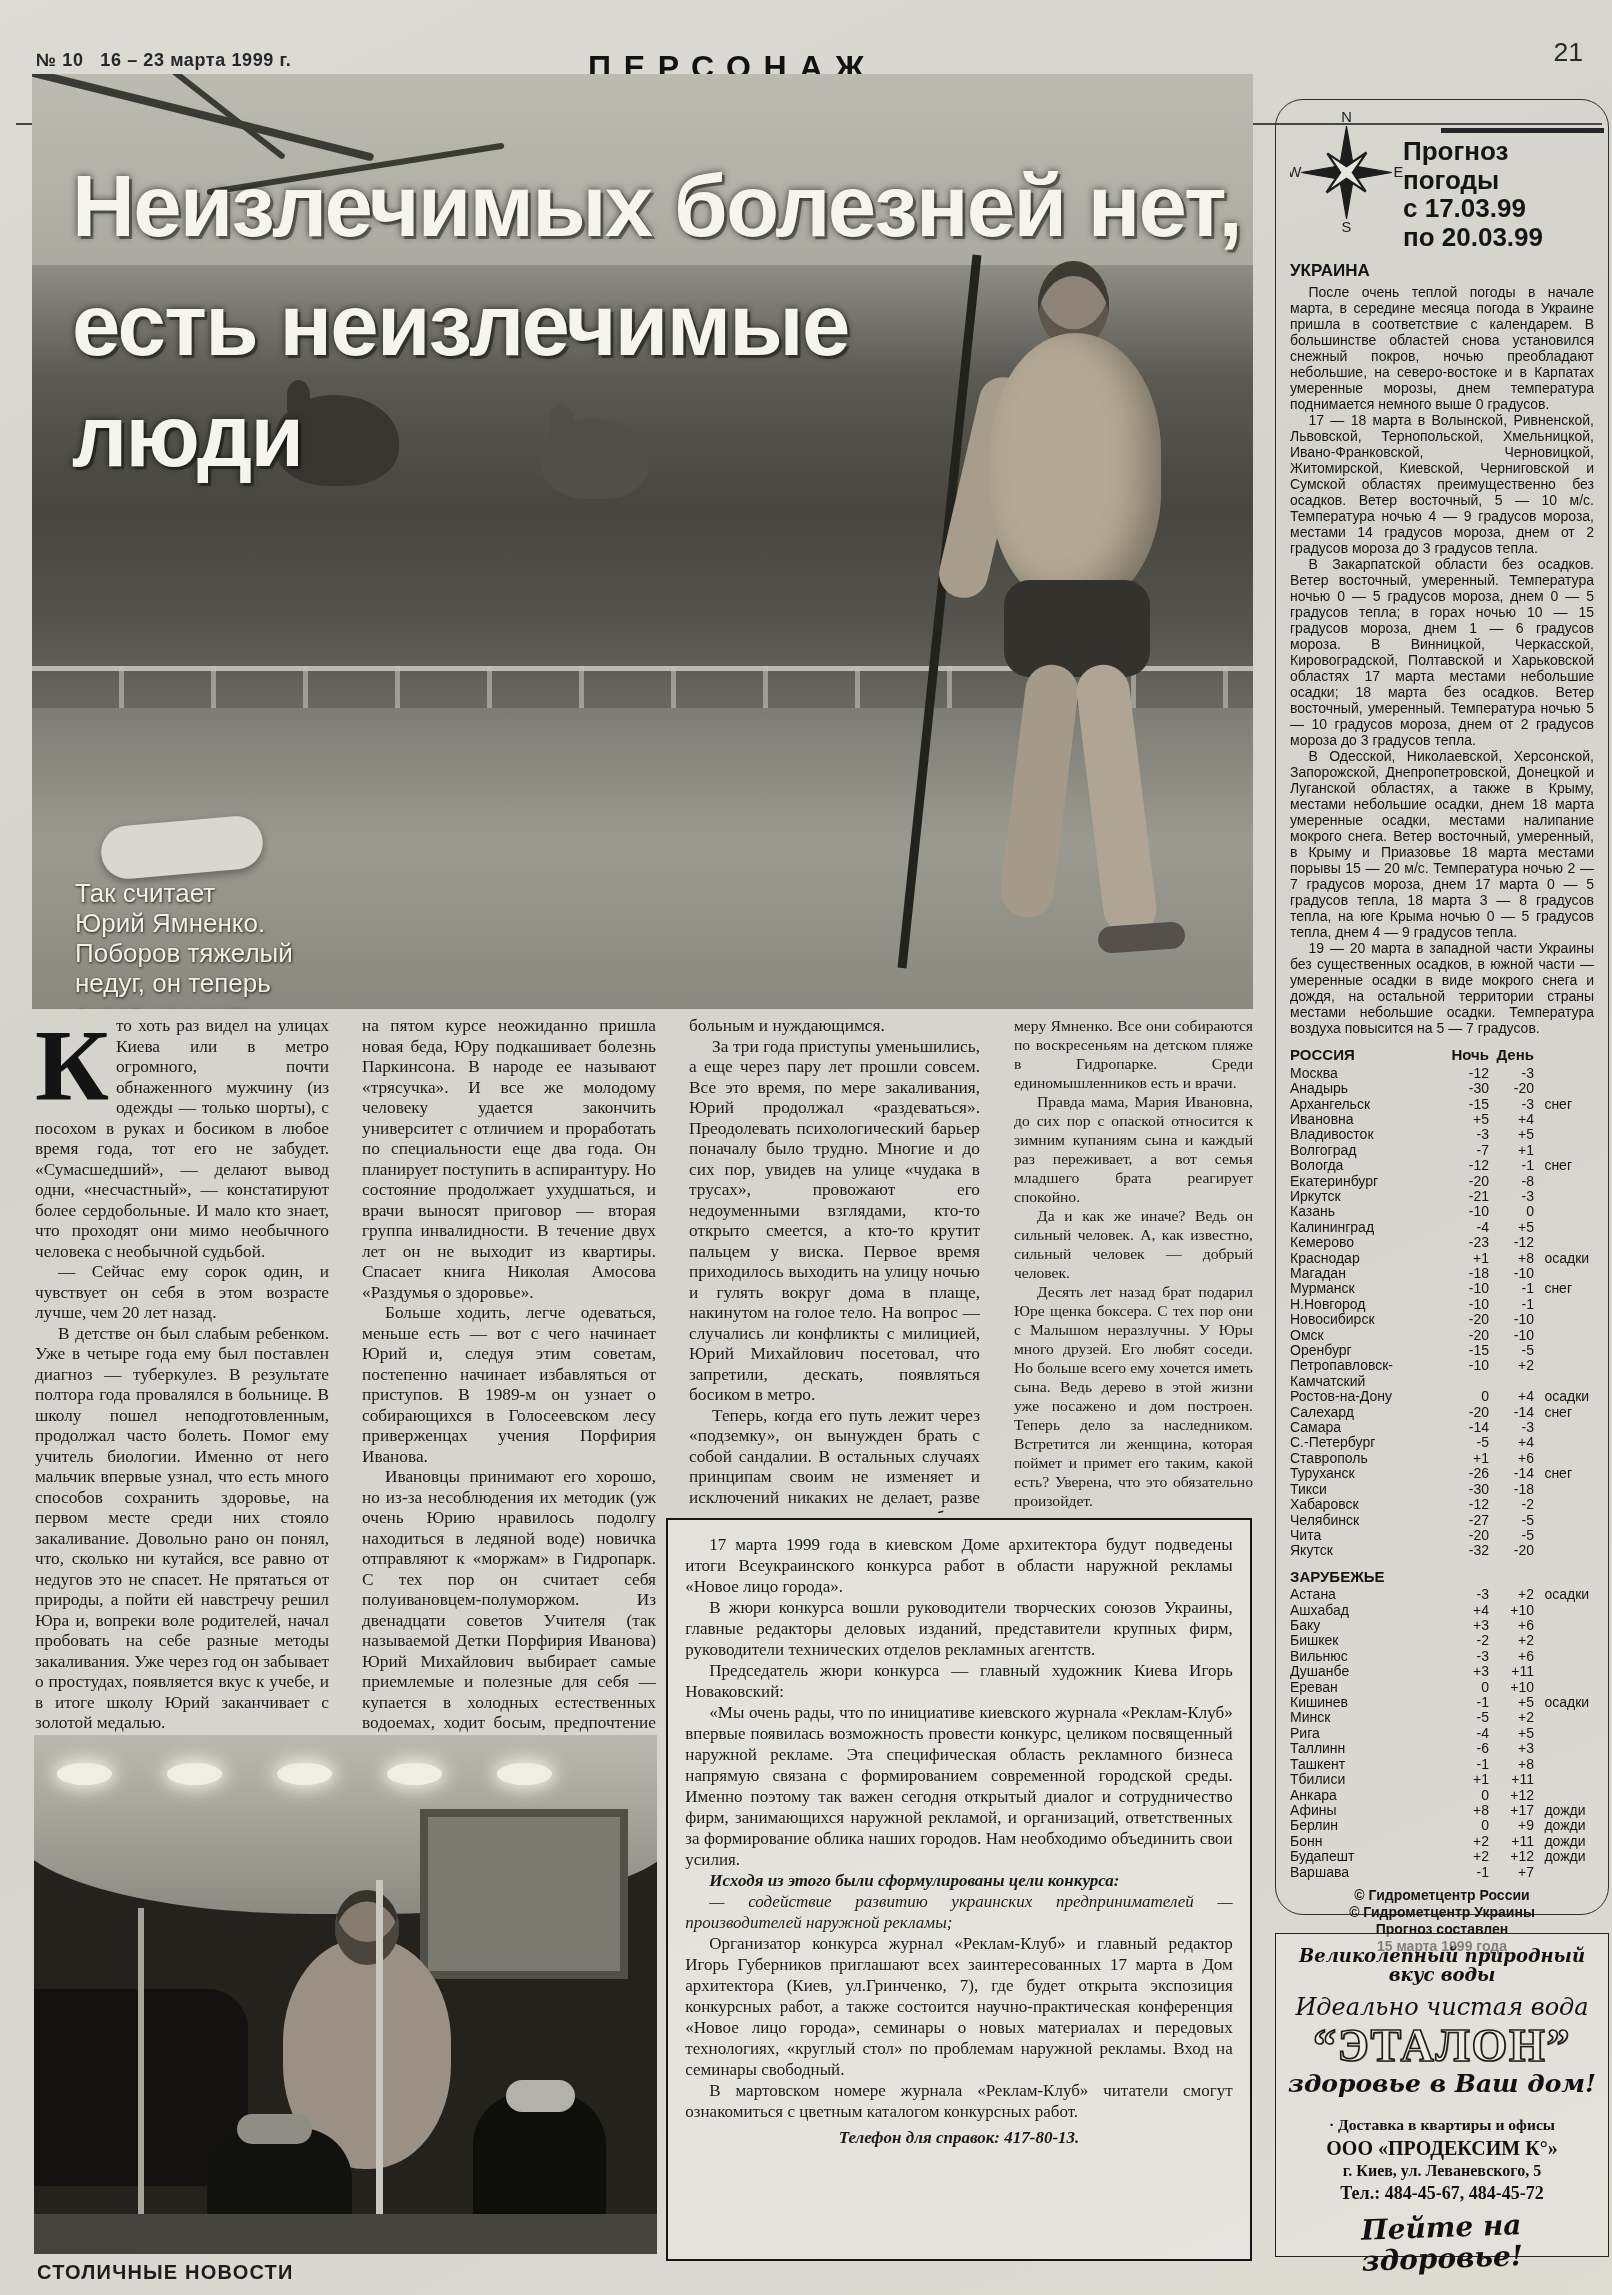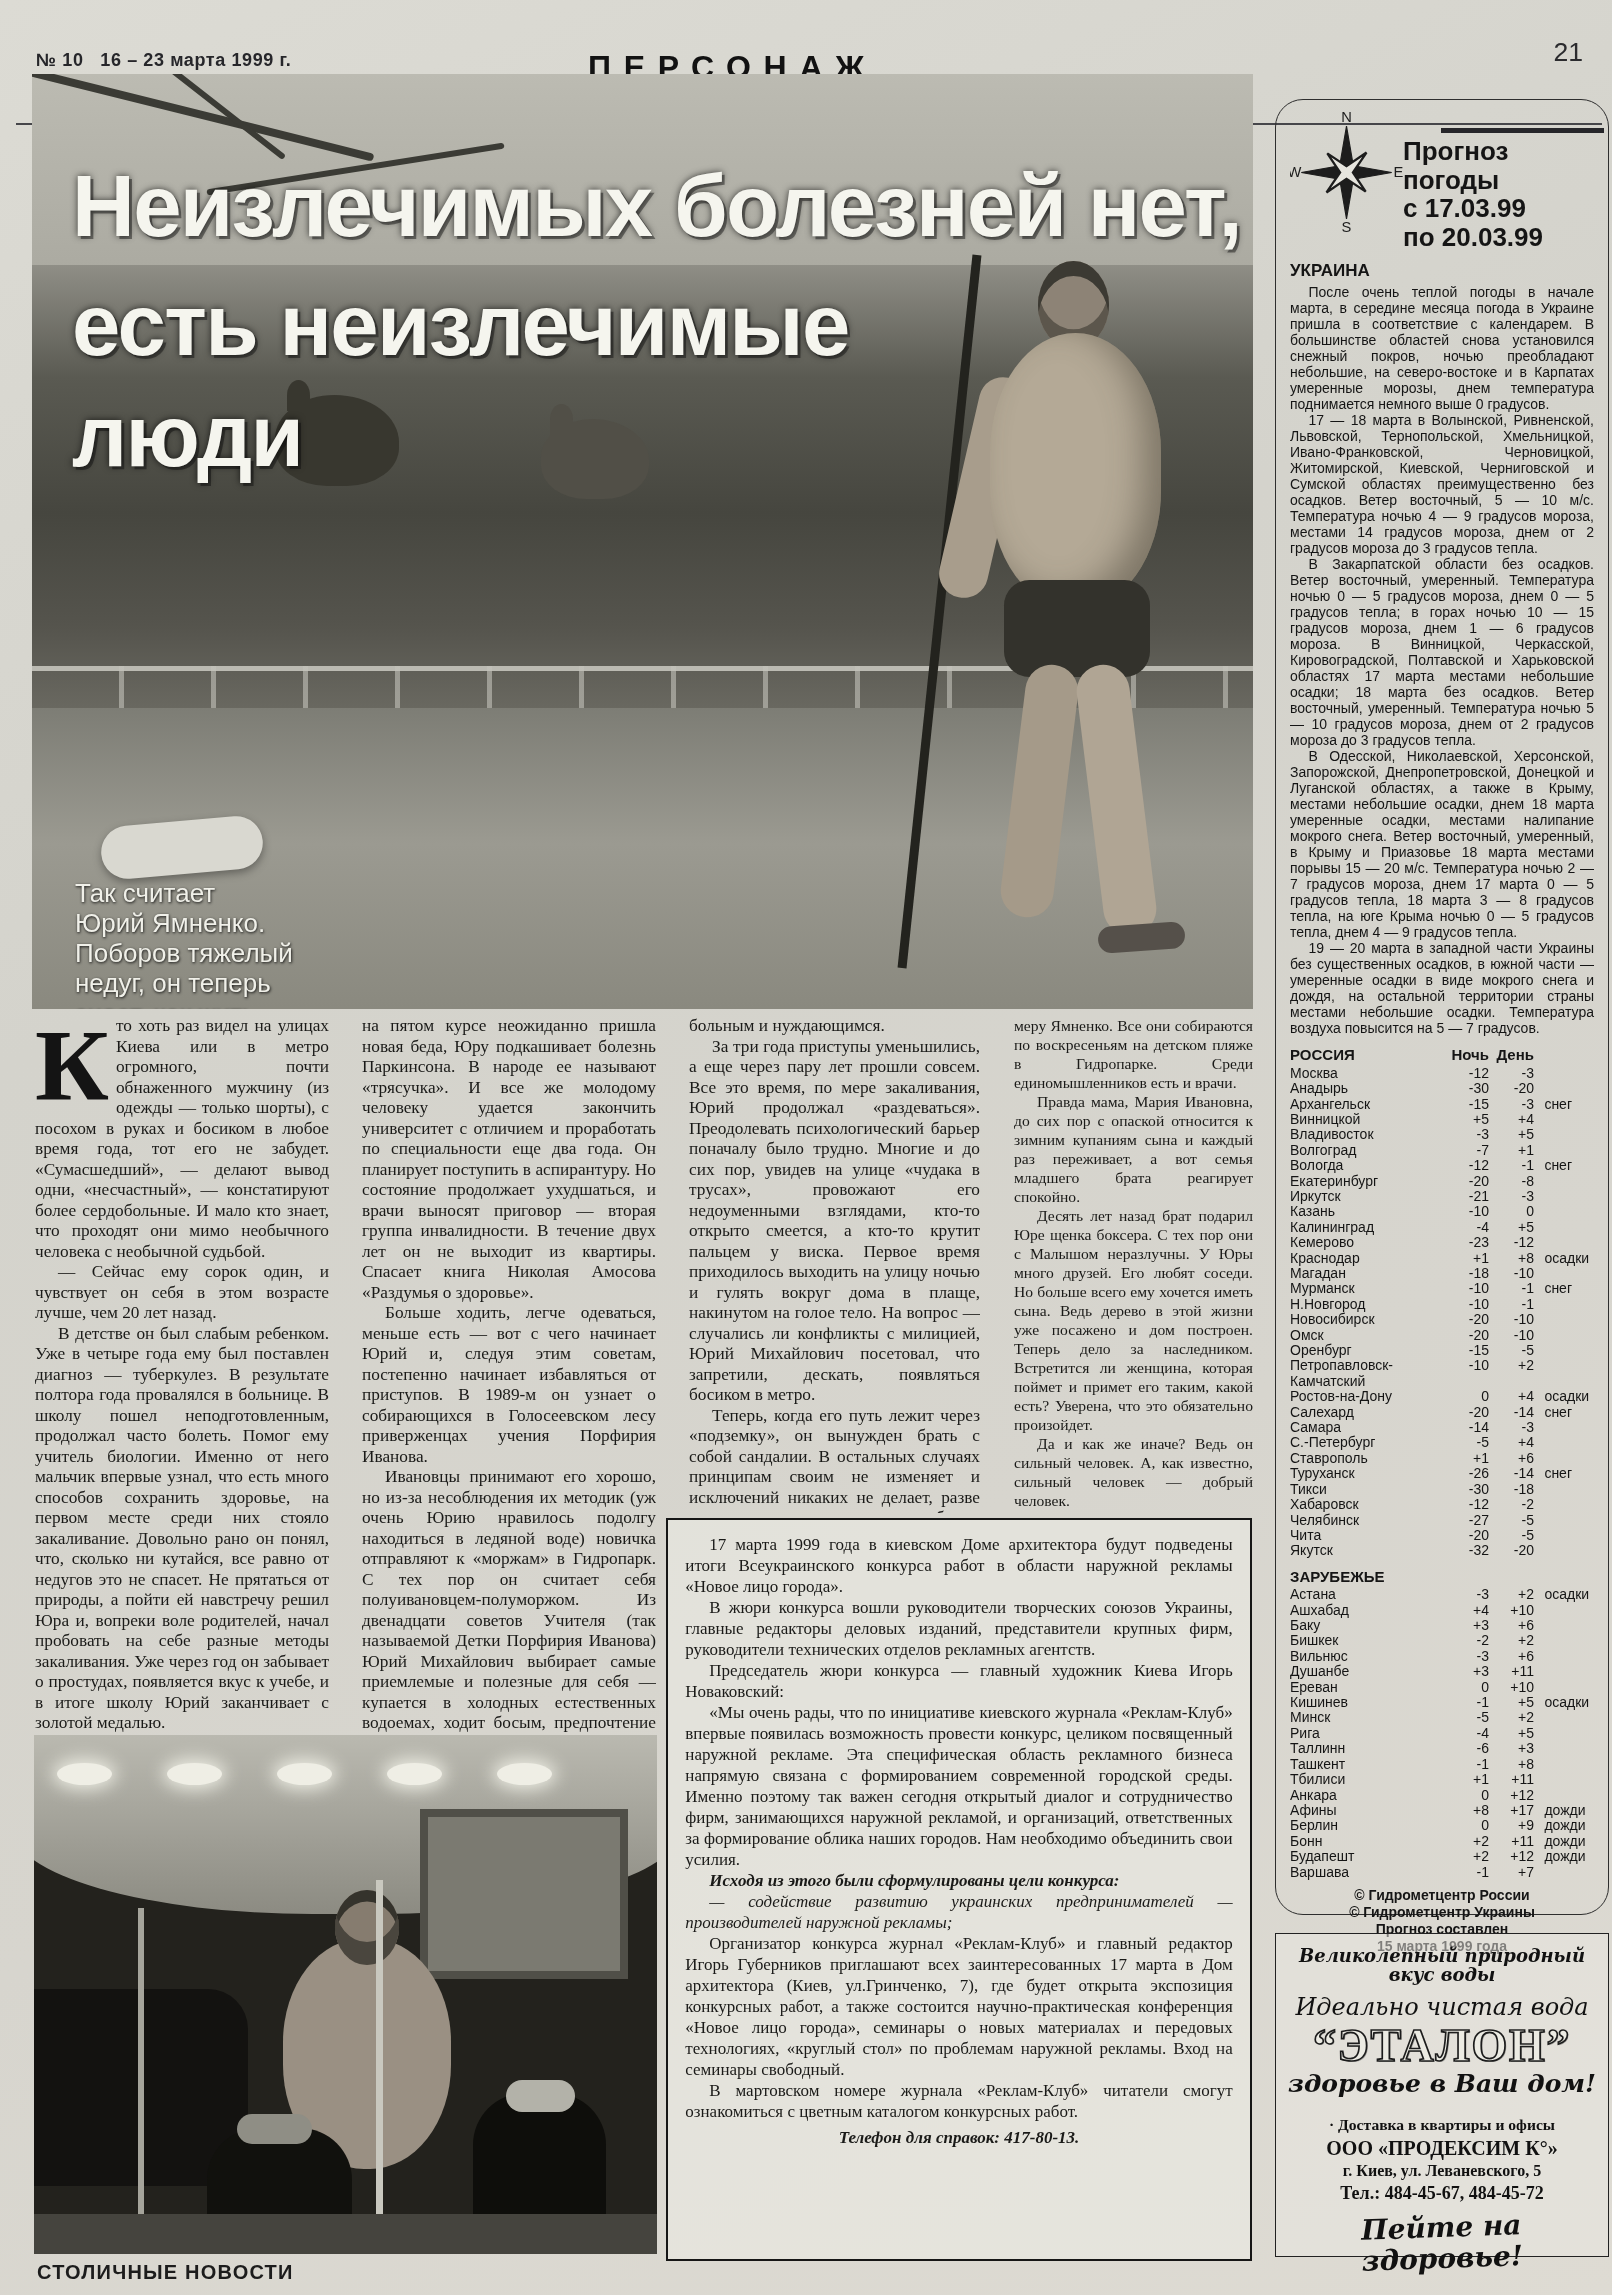--- a/index.html
+++ b/index.html
@@ -182,22 +182,22 @@
     </div>
   <div class="col c3">
       <p class="noind">больным и нуждающимся.</p>
       <p>За три года приступы уменьшились, а еще через пару лет прошли совсем. Все это время, по мере закаливания, Юрий продолжал «раздеваться». Преодолевать психологический барьер поначалу было трудно. Многие и до сих пор, увидев на улице «чудака в трусах», провожают его недоуменными взглядами, кто-то открыто смеется, а кто-то крутит пальцем у виска. Первое время приходилось выходить на улицу ночью и гулять вокруг дома в плаще, накинутом на голое тело. На вопрос — случались ли конфликты с милицией, Юрий Михайлович посетовал, что запретили, дескать, появляться босиком в метро.</p>
       <p>Теперь, когда его путь лежит через «подземку», он вынужден брать с собой сандалии. В остальных случаях принципам своим не изменяет и исключений никаких не делает, разве что по праздникам одевает белые шорты.</p>
     </div>
   <div class="col c4">
     <div>
         <p class="noind">меру Ямненко. Все они собираются по воскресеньям на детском пляже в Гидропарке. Среди единомышленников есть и врачи.</p>
         <p>Правда мама, Мария Ивановна, до сих пор с опаской относится к зимним купаниям сына и каждый раз переживает, а вот семья младшего брата реагирует спокойно.</p>
+        <p>Да и как же иначе? Ведь он сильный человек. А, как известно, сильный человек — добрый человек.</p>
         <p>Десять лет назад брат подарил Юре щенка боксера. С тех пор они с Малышом неразлучны. У Юры много друзей. Его любят соседи. Но больше всего ему хочется иметь сына. Ведь дерево в этой жизни уже посажено и дом построен. Теперь дело за наследником. Встретится ли женщина, которая поймет и примет его таким, какой есть? Уверена, что это обязательно произойдет.</p>
-        <p>Да и как же иначе? Ведь он сильный человек. А, как известно, сильный человек — добрый человек.</p>
       </div>
 
   </div>
 
   <div class="metro">
     <div class="mt-top"></div>
     <div class="mt-lights">
       <div></div>
         <div></div>
         <div></div>
@@ -264,21 +264,21 @@
           <span class="wday">-20</span>
           <span class="wnote"></span>
         </div>
         <div class="wrow">
           <span class="wname">Архангельск</span>
           <span class="wnight">-15</span>
           <span class="wday">-3</span>
           <span class="wnote">снег</span>
         </div>
         <div class="wrow">
-          <span class="wname">Винницкой</span>
+          <span class="wname">Ивановна</span>
           <span class="wnight">+5</span>
           <span class="wday">+4</span>
           <span class="wnote"></span>
         </div>
         <div class="wrow">
           <span class="wname">Владивосток</span>
           <span class="wnight">-3</span>
           <span class="wday">+5</span>
           <span class="wnote"></span>
         </div>

